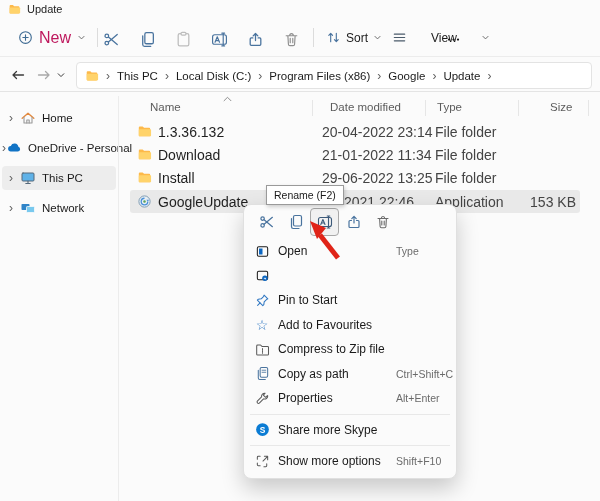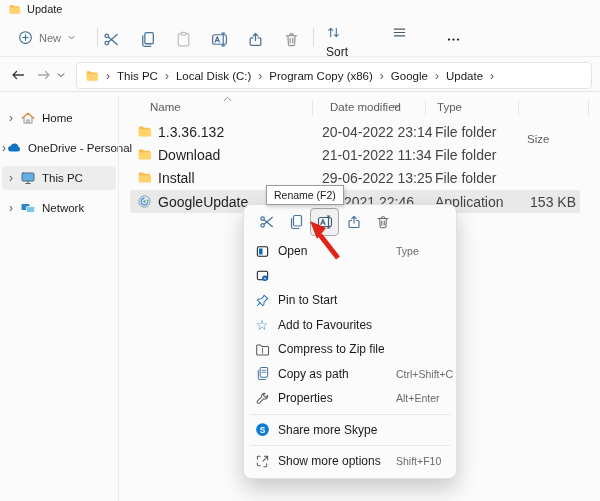--- a/index.html
+++ b/index.html
@@ -7,24 +7,24 @@
        font-family:"Liberation Sans","DejaVu Sans",sans-serif;color:#1b1b1b;
        font-size:12px;-webkit-font-smoothing:antialiased;overflow:hidden;}
   .abs{position:absolute;}
   svg{display:block;}
   
   .titlebar{left:0;top:0;width:600px;height:18px;display:flex;align-items:center;padding-left:8px;box-sizing:border-box;}
   .titlebar .t{font-size:11px;margin-left:6px;color:#222;}
   
   .toolbar{left:0;top:18px;width:600px;height:39px;border-bottom:1px solid #ececec;box-sizing:border-box;}
   .tb-new{left:14px;top:25px;height:25px;display:flex;align-items:center;gap:6px;padding:0 4px;border-radius:4px;cursor:default;}
-  .tb-new .lbl{font-size:11px;color:#737373;}
+  .tb-new .lbl{font-size:16px;color:#be185d;}
   .tb-sep{top:28px;width:1px;height:19px;background:#dcdcdc;}
   .icon-btn{top:27px;width:26px;height:24px;display:flex;align-items:center;justify-content:center;border-radius:4px;}
-  .tb-grp{top:25px;height:25px;display:flex;gap:5px;padding:0 4px;border-radius:4px;flex-direction:column;}
+  .tb-grp{top:25px;height:25px;display:flex;align-items:center;gap:5px;padding:0 4px;border-radius:4px;}
   .tb-grp .lbl{font-size:12px;color:#1b1b1b;}
   
   .addr{left:0;top:57px;width:600px;height:35px;border-bottom:1px solid #e4e4e4;box-sizing:border-box;}
   .nav-ic{top:66px;width:22px;height:18px;display:flex;align-items:center;justify-content:center;}
   .crumbbox{left:76px;top:62px;width:516px;height:27px;border:1px solid #e3e3e3;border-radius:4px;background:#fff;
             display:flex;align-items:center;padding:0 8px;box-sizing:border-box;gap:7px;}
   .crumb{font-size:11.5px;color:#1b1b1b;white-space:nowrap;}
   .csep{color:#5f5f5f;font-size:12px;line-height:1;}
   
   .side-item{left:2px;width:114px;height:24px;display:flex;align-items:center;border-radius:4px;}
@@ -207,21 +207,21 @@
     <svg width="14" height="13" viewBox="0 0 16 16">
         <path d="M1.5 13V4q0-1.2 1.2-1.2h3.2L7.5 4.4h5.8q1.2 0 1.2 1.2V13q0 1-1.2 1H2.7q-1.2 0-1.2-1Z" fill="#fdb94a"></path>
         <path d="M1.5 13.2V6.9q0-1 1-1h12q1 0 1 1v6.1q0 1-1.2 1H2.7q-1.2 0-1.2-.8Z" fill="#ffd36b"></path>
       </svg>
   </span>
   <span class="csep">›</span>
   <span class="crumb">This PC</span>
   <span class="csep">›</span>
   <span class="crumb">Local Disk (C:)</span>
   <span class="csep">›</span>
-  <span class="crumb">Program Copy (x86)</span>
+  <span class="crumb">Program Files (x86)</span>
   <span class="csep">›</span>
   <span class="crumb">Google</span>
   <span class="csep">›</span>
   <span class="crumb">Update</span>
   <span class="csep">›</span>
 </div>
 
 <div class="abs side-item" style="top:106px;">
   <span class="chev">›</span>
   <span>
@@ -266,21 +266,21 @@
 <div class="abs vsep"></div>
 
 <div class="abs" style="left:222px;top:95px;">
   <svg width="11" height="8" viewBox="0 0 16 10" fill="none" stroke="#8a8a8a" stroke-width="1.4" stroke-linecap="round" stroke-linejoin="round">
       <path d="M3 7.5 8 2.5l5 5"></path>
     </svg>
 </div>
 <div class="abs hdr" style="left:150px;">Name</div>
 <div class="abs hdr" style="left:330px;">Date modified</div>
 <div class="abs hdr" style="left:437px;">Type</div>
-<div class="abs hdr" style="left:527px;margin-top:32px;">Size</div>
+<div class="abs hdr" style="left:550px;">Size</div>
 <div class="abs hsep" style="left:312px;"></div>
 <div class="abs hsep" style="left:425px;"></div>
 <div class="abs hsep" style="left:518px;"></div>
 <div class="abs hsep" style="left:588px;"></div>
 
 <div class="abs frow" style="top:120px;">
   <span class="ficon">
     <svg width="15" height="14" viewBox="0 0 16 16">
         <path d="M1.5 13V4q0-1.2 1.2-1.2h3.2L7.5 4.4h5.8q1.2 0 1.2 1.2V13q0 1-1.2 1H2.7q-1.2 0-1.2-1Z" fill="#fdb94a"></path>
         <path d="M1.5 13.2V6.9q0-1 1-1h12q1 0 1 1v6.1q0 1-1.2 1H2.7q-1.2 0-1.2-.8Z" fill="#ffd36b"></path>

